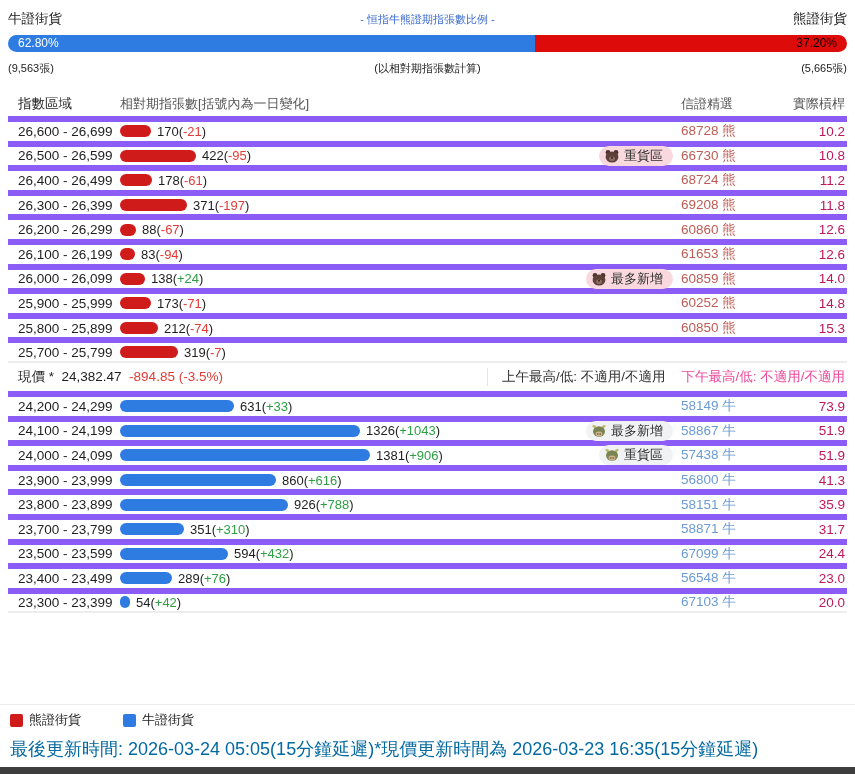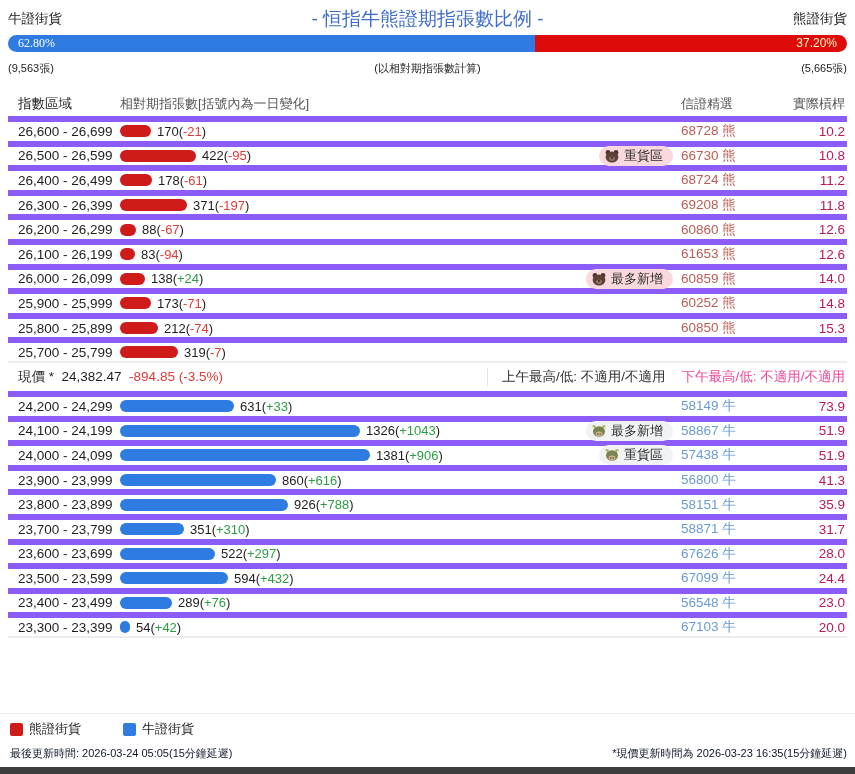--- a/index.html
+++ b/index.html
@@ -8,24 +8,24 @@
     width:855px; height:774px; position:relative; overflow:hidden;
     font-family:"Liberation Sans","DejaVu Sans",sans-serif;
     color:#222; font-size:14px;
   }
   .page { padding:6px 8px 0 8px; }
 
   
   .title-row { display:flex; align-items:center; height:26px; }
   .title-row .side { width:180px; font-size:13.5px; color:#222; }
   .title-row .side.right { text-align:right; }
-  .title-row .center { flex:1; text-align:center; font-size:19px; color:#3d6ccc; }
+  .title-row .center { flex:1; text-align:center; font-size:11px; color:#3d6ccc; }
   .ratio-bar { height:17px; border-radius:9px; overflow:hidden; display:flex; margin-top:3px; }
   .ratio-bar .bull-part { background:#2e7ce2; color:#fff; font-size:12px; line-height:17px; padding-left:10px; }
-  .ratio-bar .bear-part { background:#de0b0b; color:#fef9c3; font-size:12px; line-height:17px; text-align:right; padding-right:10px; flex:1; }
+  .ratio-bar .bear-part { background:#de0b0b; color:#000000; font-size:12px; line-height:17px; text-align:right; padding-right:10px; flex:1; }
   .totals-row { display:flex; align-items:center; height:32px; font-size:11px; color:#222; }
   .totals-row .side { width:180px; }
   .totals-row .side.right { text-align:right; }
   .totals-row .center { flex:1; text-align:center; }
 
   
   .tbl { margin-top:8px; }
   .thead { display:flex; align-items:center; height:24px; font-size:13px; color:#555; }
   .row { display:flex; align-items:center; height:24.6px; border-top:6px solid #8b5cf6; }
   .c-zone  { width:112px; padding-left:10px; font-size:13.5px; color:#1e1e1e; white-space:nowrap; }
@@ -57,36 +57,36 @@
   .price-pm { padding-left:16px; padding-right:2px; color:#ec4899; white-space:nowrap; }
 
   .row:last-child, .bull-last { border-bottom:1px solid #ededed; }
 
   
   .footer { position:absolute; left:0; bottom:7px; width:855px; background:#fff; }
   .legend { display:flex; align-items:center; gap:6px; padding:6px 0 5px 10px; border-top:1px solid #ededed; font-size:13px; color:#222; }
   .swatch { width:13px; height:13px; border-radius:2px; display:inline-block; }
   .swatch.bear { background:#d01b1b; }
   .swatch.bull { background:#2e7ce2; margin-left:36px; }
-  .stamp-row { display:flex; justify-content:space-between; padding:3px 8px 6px 10px; font-size:11px; color:#0f172a; }
+  .stamp-row { display:flex; padding:3px 8px 6px 10px; font-size:18px; color:#0369a1; }
   .bottom-strip { position:absolute; left:0; bottom:0; width:855px; height:7px; background:#3d3d3d; }
 </style>
 </head>
 <body>
 
 <div class="page">
 
   <div class="title-row">
     <span class="side">牛證街貨</span>
     <span class="center">- 恒指牛熊證期指張數比例 -</span>
     <span class="side right">熊證街貨</span>
   </div>
 
   <div class="ratio-bar">
-    <div class="bull-part" id="bull-part" style="width: 62.8%; font-family: Liberation Serif, serif;">
+    <div class="bull-part" id="bull-part" style="width: 62.8%;">
       <span>62.80%</span>
     </div>
     <div class="bear-part">
       <span>37.20%</span>
     </div>
   </div>
 
   <div class="totals-row">
     <span class="side">(9,563張)</span>
     <span class="center">(以相對期指張數計算)</span>
@@ -303,29 +303,20 @@
         <div class="row">
           <span class="c-zone">23,700 - 23,799</span>
           <span class="c-bar">
             <span class="bar bull" style="width: 64px;"></span>
             <span class="bar-num">351(<span class="chg pos">+310</span>)</span>
           </span>
           <span class="c-code bull">58871 牛</span>
           <span class="c-lev">31.7</span>
         </div>
         <div class="row">
-          <span class="c-zone">23,600 - 23,699</span>
-          <span class="c-bar">
-            <span class="bar bull" style="width: 95px;"></span>
-            <span class="bar-num">522(<span class="chg pos">+297</span>)</span>
-          </span>
-          <span class="c-code bull">67626 牛</span>
-          <span class="c-lev">28.0</span>
-        </div>
-        <div class="row">
           <span class="c-zone">23,500 - 23,599</span>
           <span class="c-bar">
             <span class="bar bull" style="width: 108px;"></span>
             <span class="bar-num">594(<span class="chg pos">+432</span>)</span>
           </span>
           <span class="c-code bull">67099 牛</span>
           <span class="c-lev">24.4</span>
         </div>
         <div class="row">
           <span class="c-zone">23,400 - 23,499</span>

